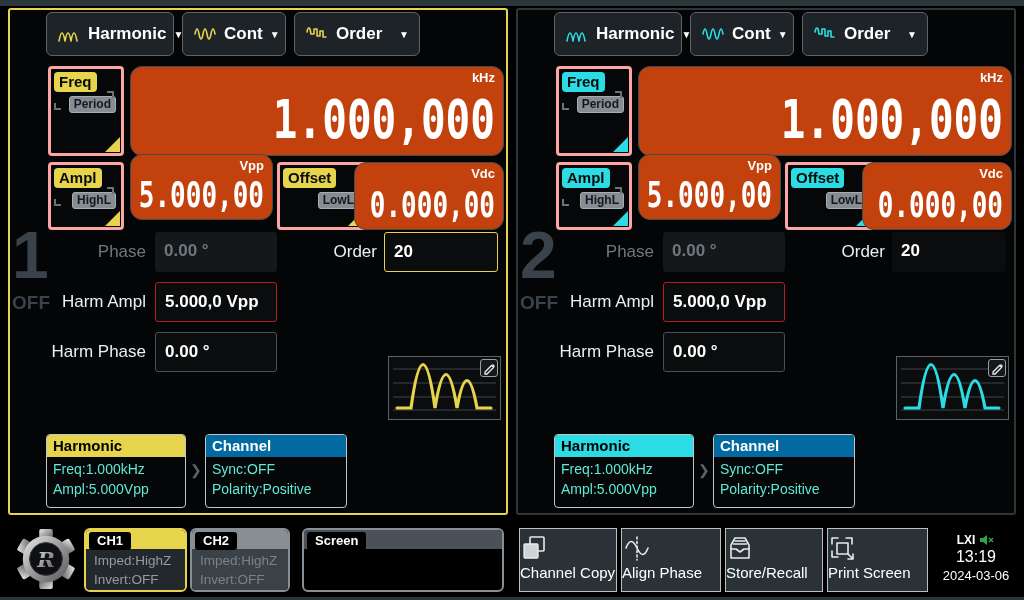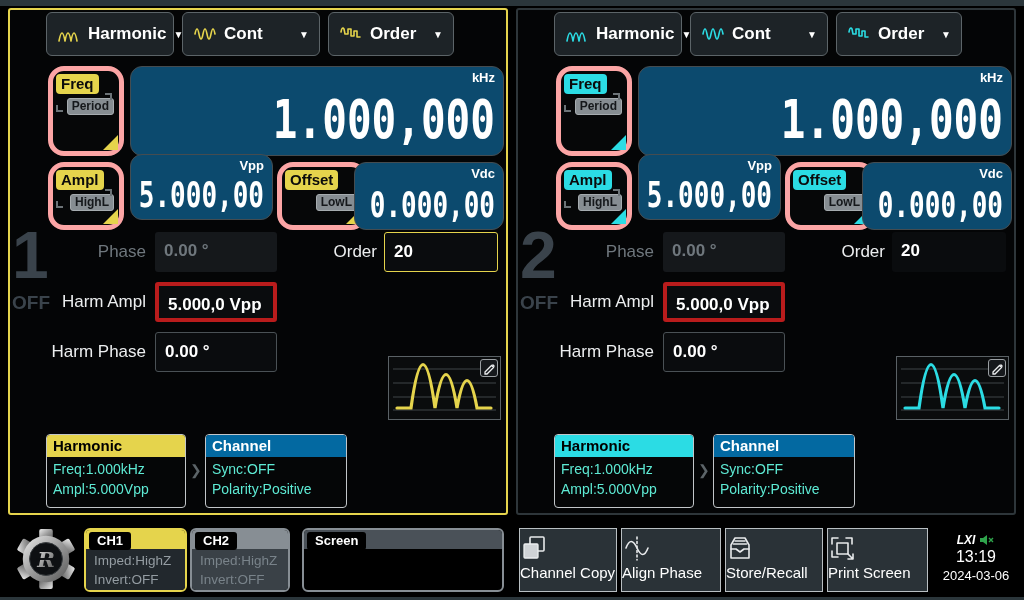--- a/index.html
+++ b/index.html
@@ -13,68 +13,68 @@
     border:2px solid;border-radius:3px}
   .ch1{left:8px;border-color:#e5d44c}
   .ch2{left:516px;border-color:#2e363a}
   .ch-num{position:absolute;left:2px;top:212px;font-size:66px;font-weight:bold;color:#3a434b;line-height:1}
   .ch-state{position:absolute;left:2px;top:282px;font-size:19px;font-weight:bold;color:#3a434b}
 
   
   .dropdown-row{position:absolute;left:36px;top:2px;display:flex;gap:8px}
   .dd-btn{height:44px;display:flex;align-items:center;gap:7px;padding:0 10px;
     background:#1d2327;border:1px solid #5c6468;border-radius:6px;cursor:pointer}
-  .dd-w1{width:128px}.dd-w2{width:138px}.dd-w3{width:126px}
+  .dd-w1{width:128px}.dd-w2{width:104px}.dd-w3{width:126px}
   .dd-btn .lbl{font-size:17px;font-weight:bold;color:#fff;white-space:nowrap}
   .dd-arrow{color:#fff;font-size:10px;margin-left:auto}
   .wave-icon{flex:none}
   .ch1 .wave-icon path{stroke:#e5d44c;fill:none;stroke-width:1.6;stroke-linecap:round;stroke-linejoin:round}
   .ch2 .wave-icon path{stroke:#2bdce4;fill:none;stroke-width:1.6;stroke-linecap:round;stroke-linejoin:round}
 
   
-  .lb{position:absolute;background:#060708;border:5px solid #fca5a5;border-radius:16px;cursor:pointer}
+  .lb{position:absolute;background:#060708;border:3px solid #fca5a5;border-radius:4px;cursor:pointer}
   .lb-freq{left:38px;top:56px;width:76px;height:90px}
   .lb-ampl{left:38px;top:152px;width:76px;height:68px}
   .lb-offset{left:267px;top:152px;width:90px;height:68px}
   .badge{position:absolute;top:3px;left:3px;padding:0 5px;height:20px;line-height:20px;
     font-weight:bold;font-size:15px;border-radius:4px;color:#0b0b0b}
   .ch1 .badge{background:#e5d44c}
   .ch2 .badge{background:#2bdce4}
   .alt-badge{position:absolute;right:5px;top:27px;font-weight:bold;font-size:12px;height:17px;
     line-height:15px;padding:0 4px;border-radius:3px;background:#868d92;color:#15181b;border:1px solid #a6acb0}
   .corner{position:absolute;width:7px;height:7px}
   .c-tr{top:22px;right:7px;border-top:2px solid #6c7377;border-right:2px solid #6c7377}
   .c-bl{top:34px;left:3px;border-left:2px solid #6c7377;border-bottom:2px solid #6c7377}
   .tri{position:absolute;right:1px;bottom:1px;width:0;height:0;border-left:15px solid transparent}
   .ch1 .tri{border-bottom:15px solid #e5d44c}
   .ch2 .tri{border-bottom:15px solid #2bdce4}
 
   
-  .disp{position:absolute;background:#0c4a6e;border:1px solid #454c50;border-radius:12px;cursor:pointer}
+  .disp{position:absolute;background:#c2410c;border:1px solid #454c50;border-radius:12px;cursor:pointer}
   .disp-freq{left:120px;top:56px;width:374px;height:90px}
   .disp-ampl{left:120px;top:144px;width:143px;height:66px}
   .disp-offset{left:344px;top:152px;width:150px;height:68px}
   .disp .unit{position:absolute;top:3px;right:8px;font-size:13px;font-weight:bold;color:#fff}
   .disp .val{position:absolute;right:8px;bottom:4px;font-family:"DejaVu Sans Mono",monospace;
     font-weight:bold;color:#fff;transform-origin:right bottom;white-space:nowrap}
   .disp-freq .val{font-size:41px;transform:scaleY(1.28)}
   .disp-ampl .val,.disp-offset .val{font-size:26px;transform:scaleY(1.35)}
 
   
   .p-label{position:absolute;font-size:17px;color:#eceeef;text-align:right;width:136px;left:0;line-height:40px}
   .lbl-phase{top:222px;color:#6f777d}
   .lbl-order{top:222px;left:283px;width:84px}
   .lbl-hampl{top:272px}
   .lbl-hphase{top:322px}
   .p-box{position:absolute;left:145px;width:122px;height:40px;line-height:38px;padding-left:9px;
     font-size:17px;font-weight:bold;color:#fff;border-radius:3px;background:#0a0c0e;cursor:pointer}
   .box-phase{top:222px;background:#15181b;color:#6f777d}
   .box-order{top:222px;left:374px;width:114px}
   .ch1 .box-order{border:1px solid #e5d44c}
-  .box-hampl{top:272px;border:4px solid #b91c1c}
+  .box-hampl{top:272px;border:1px solid #b91c1c}
   .box-hphase{top:322px;border:1px solid #4a5155}
 
   
   .preview{position:absolute;left:378px;top:346px;width:113px;height:64px;background:#0a0c0d;
     border:1px solid #5a6165;cursor:pointer}
   .preview .grid{stroke:#3f4549;stroke-width:1}
   .ch1 .wf{stroke:#e5d44c}
   .ch2 .wf{stroke:#2bdce4}
   .wf{fill:none;stroke-width:3.2;stroke-linecap:round}
   .edit-btn{position:absolute;top:2px;right:2px;width:18px;height:18px;background:#16191c;
@@ -113,21 +113,21 @@
   .fn-btn{position:absolute;top:528px;height:64px;background:#2a3237;border:1px solid #b9bfc2;
     border-radius:0;text-align:left;cursor:pointer}
   .fn-1{left:519px;width:98px}.fn-2{left:621px;width:100px}.fn-3{left:725px;width:98px}.fn-4{left:827px;width:101px}
   .fn-icon{margin-top:5px;height:30px}
   .fn-icon svg{display:inline-block}
   .fn-label{font-size:15px;color:#fff;margin-top:0px}
   .fn-stroke{stroke:#e8eaec;fill:none;stroke-width:1.6;stroke-linecap:round;stroke-linejoin:round}
 
   .status{position:absolute;left:934px;top:526px;width:84px;height:68px;background:#000;
     border-radius:3px;text-align:center;color:#fff}
-  .status-row1{margin-top:7px;font-size:12px;font-weight:bold;font-style:italic;
+  .status-row1{margin-top:7px;font-size:12px;font-weight:bold;
     display:flex;justify-content:center;gap:4px;align-items:center}
   .status-time{font-size:16px;margin-top:1px}
   .status-date{font-size:13px;margin-top:2px}
 </style>
 </head>
 <body>
 
 <div class="top-strip"></div>
 <div class="bottom-strip"></div>
 

